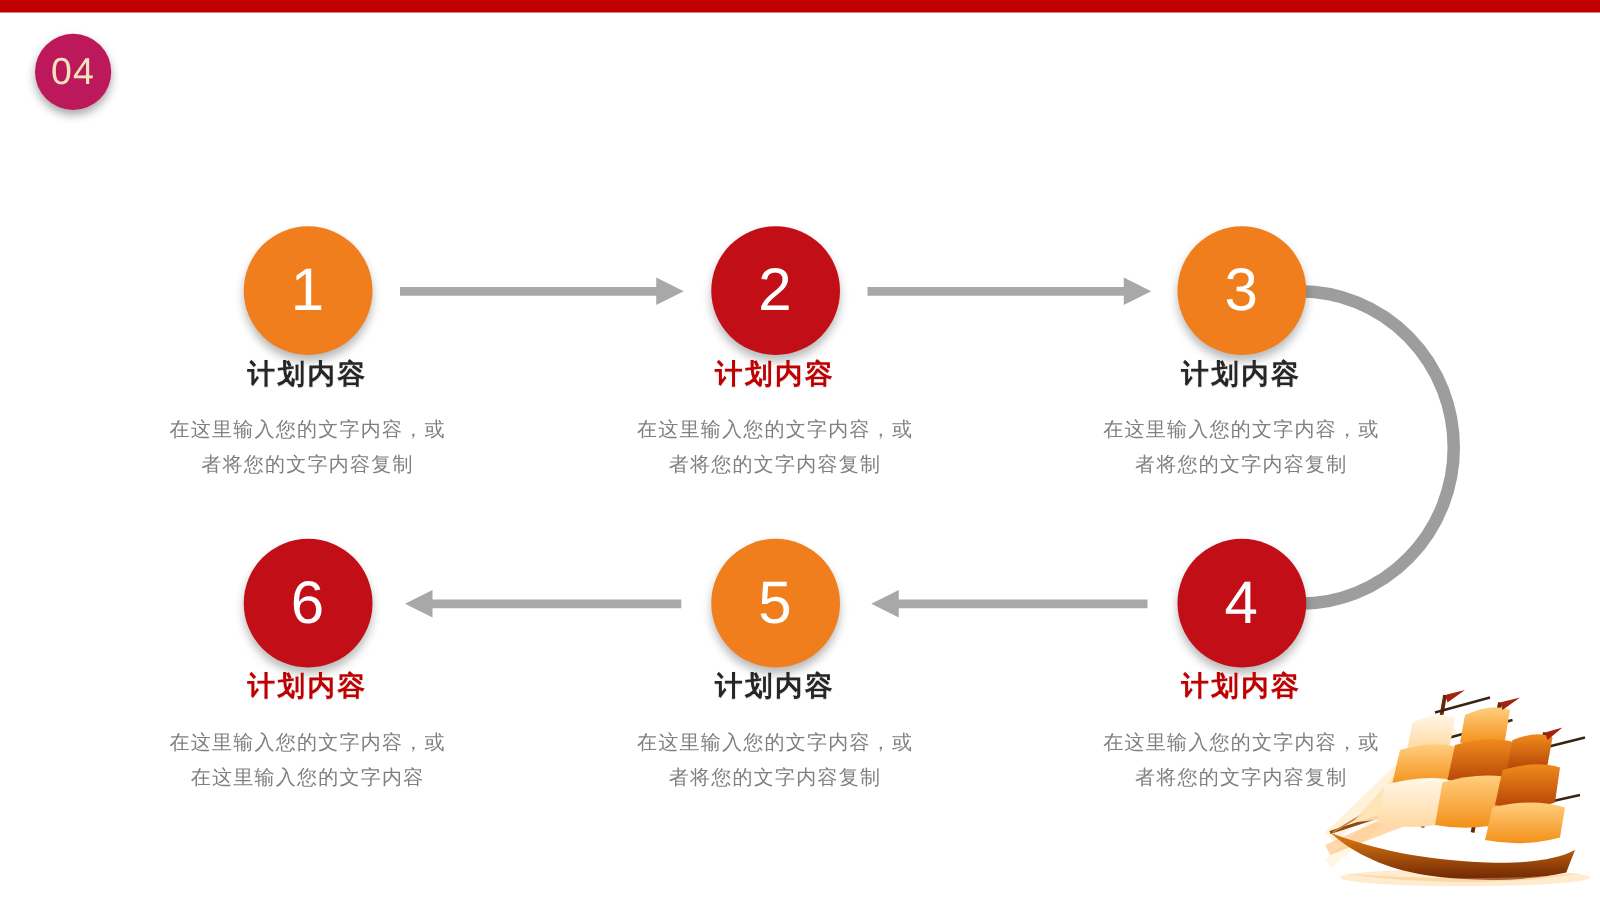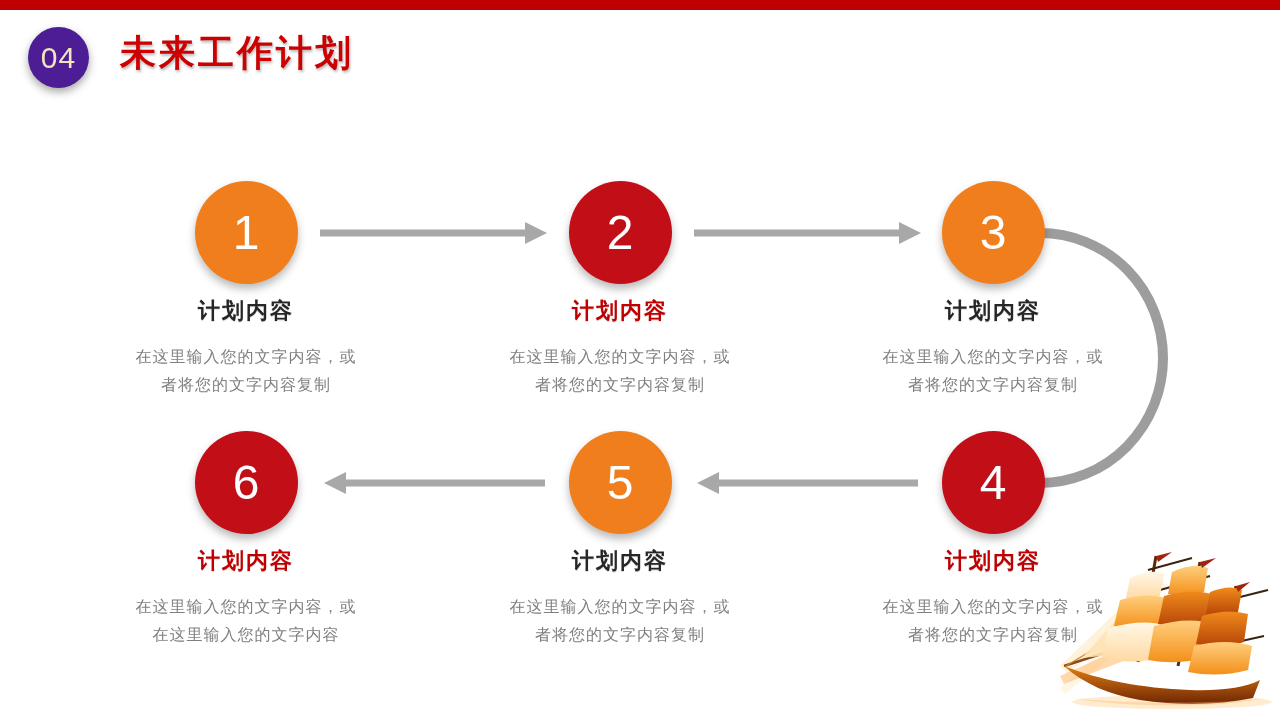--- a/index.html
+++ b/index.html
@@ -76,21 +76,21 @@
     width: 103px; height: 103px;
     margin: 0 auto;
     border-radius: 50%;
     display: flex; align-items: center; justify-content: center;
     color: #ffffff;
     font-size: 48px;
     line-height: 1;
     box-shadow: 0 5px 8px rgba(0,0,0,0.28);
   }
   .step-heading {
-    margin-top: 12px;
+    margin-top: 0;
     font-size: 22px;
     font-weight: bold;
     letter-spacing: 2px;
     text-shadow: 0 1px 1px rgba(0,0,0,0.15);
   }
   .step-body {
     margin-top: 17px;
     font-size: 16px;
     line-height: 28px;
     letter-spacing: 1px;
@@ -104,26 +104,25 @@
     z-index: 0;
   }
 </style>
 </head>
 <body>
 
 <div class="slide">
 
   <div class="topbar" style="background: rgb(192, 0, 0);"></div>
 
-  <div class="section-badge" style="background: #4c1d95; color: rgb(242, 228, 188);">
+  <div class="section-badge" style="background: #be185d; color: rgb(242, 228, 188);">
     <span>04</span>
   </div>
 
   <div class="header-titles">
-    <div class="slide-title" style="color: rgb(204, 0, 0);">未来工作计划</div>
   </div>
 
   <svg class="connectors" width="1280" height="720" viewBox="0 0 1280 720">
 
     <path d="M 1040 233 A 123 125 0 0 1 1040 483" fill="none" stroke="#9d9d9d" stroke-width="10"></path>
 
     <g>
       <line x1="320" y1="233" x2="527" y2="233" stroke="#a8a8a8" stroke-width="7"></line>
       <polygon points="525,222 547,233 525,244" fill="#a8a8a8"></polygon>
     </g>

